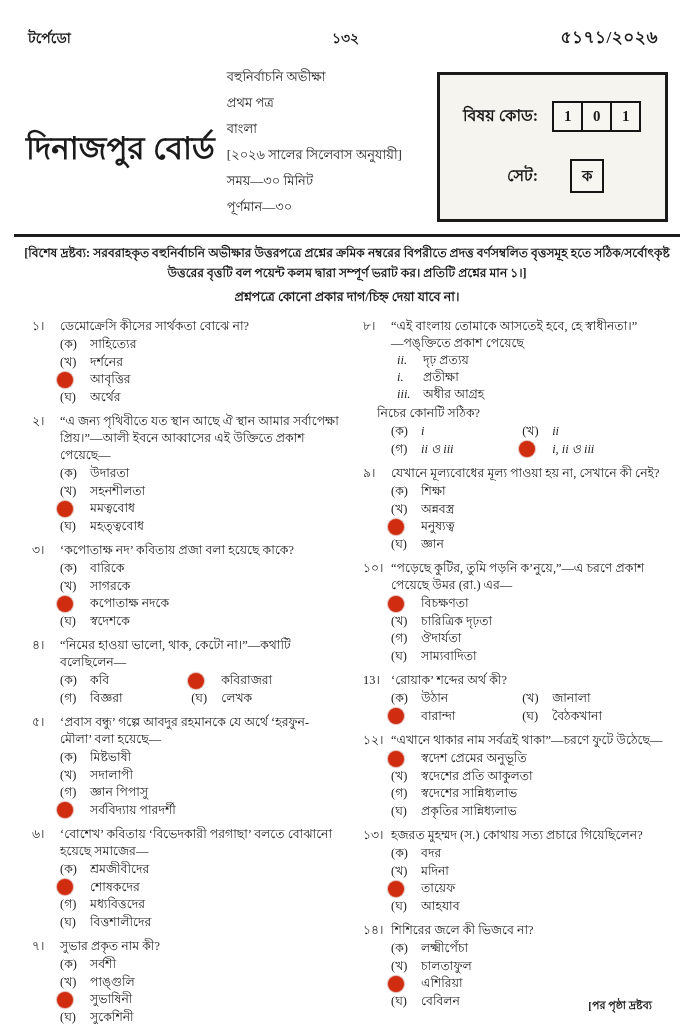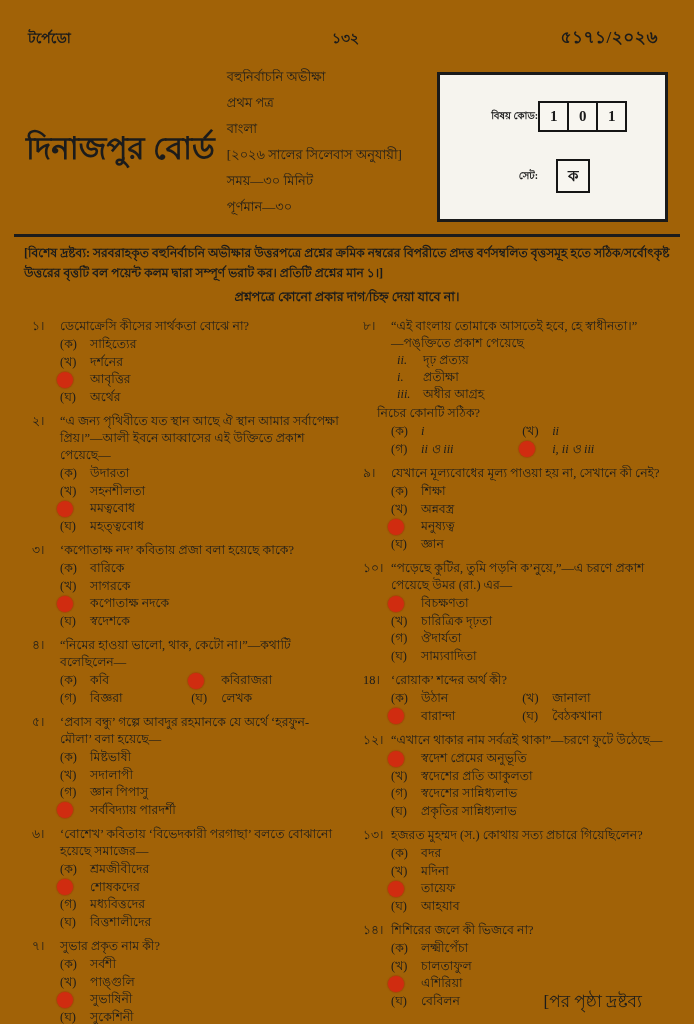--- a/index.html
+++ b/index.html
@@ -1,63 +1,63 @@
 <!DOCTYPE html>
 <html lang="bn" style="--dot: #d02c10;"><head>
 <meta charset="utf-8">
 <style>
   html,body{margin:0;padding:0;background:#9a9a9a;}
   .page{
-    width:694px;height:1024px;background:#a16207;position:relative;overflow:hidden;
+    width:694px;height:1024px;background:#ffffff;position:relative;overflow:hidden;
     box-sizing:border-box;color:#1b1b1b;
     font-family:"Liberation Serif","DejaVu Serif",serif;
   }
   
   .toprow{display:flex;justify-content:space-between;align-items:baseline;
     padding:24px 36px 0 28px;font-weight:700;}
   .wm{font-size:14px;}
   .pageno{font-size:14px;transform:translateX(30px);}
   .pcode{font-size:17px;letter-spacing:.5px;}
   
   .headrow{display:flex;padding:10px 26px 0 26px;}
   .board{width:212px;font-family:"Liberation Sans","DejaVu Sans",sans-serif;
     font-weight:700;font-size:31px;align-self:flex-start;margin-top:70px;line-height:1.1;}
   .examinfo{width:222px;font-size:13px;font-weight:400;line-height:2.0;padding-top:2px;}
   .codebox{margin-left:auto;width:242px;height:150px;border:3px solid #1a1a1a;
     margin-top:10px;display:flex;flex-direction:column;justify-content:space-around;
     padding:12px 12px;box-sizing:border-box;background:#f6f4ee;}
   .coderow{display:flex;align-items:center;}
-  .coderow .lbl{width:86px;text-align:right;font-weight:700;font-size:10px;flex:none;}
+  .coderow .lbl{width:86px;text-align:right;font-weight:700;font-size:16px;flex:none;margin-right:14px;}
   .digit{display:inline-block;width:27px;height:27px;border:2px solid #151515;text-align:center;
     line-height:27px;font-weight:700;font-size:15px;vertical-align:middle;background:#f8f6f0;}
   .digit+.digit{margin-left:-2px;}
   .setcell{display:inline-block;width:30px;height:30px;border:2px solid #151515;text-align:center;
     line-height:30px;font-weight:700;font-size:15px;margin-left:18px;background:#f8f6f0;}
   .rule{height:3px;background:#1c1c1c;margin:12px 14px 0 14px;}
   
-  .notice{font-weight:700;font-size:12.2px;line-height:1.6;padding:7px 24px 0 24px;}
+  .notice{font-weight:700;font-size:12.2px;line-height:1.6;padding:7px 24px 0 24px;text-align:center;}
   .notice-center{text-align:center;font-weight:700;font-size:12.6px;margin-top:5px;}
   
   .qwrap{display:flex;gap:24px;padding:10px 24px 0 32px;}
   .qcol{width:50%;box-sizing:border-box;}
   .q{position:relative;padding-left:28px;margin-bottom:7px;font-size:12.4px;line-height:17px;font-weight:500;}
   .qnum{position:absolute;left:0;top:0;}
   .qline{}
   .qlist-item{padding-left:6px;}
   .roman{font-style:italic;width:26px;display:inline-block;}
   .qfollow{margin-left:-14px;margin-top:2px;}
   .opts{margin-top:1px;}
   .opts.two{display:grid;grid-template-columns:47% 53%;}
   .opt{display:flex;align-items:center;min-height:17.5px;}
   .olabel{width:30px;flex:none;}
   .otext{}
   .it{font-style:italic;}
   .dot{width:16px;height:16px;border-radius:50%;background:var(--dot,#d02c10);
     flex:none;margin:0 17px 0 -3px;box-shadow:0 0 1px 1px rgba(160,30,10,.35);}
-  .footer{position:absolute;bottom:8px;right:52px;font-weight:400;font-size:17px;}
+  .footer{position:absolute;bottom:8px;right:42px;font-weight:700;font-size:11px;}
 </style>
 </head>
 <body>
 
 <div class="page">
 
   <div class="toprow">
     <span class="wm">টর্পেডো</span>
     <span class="pageno">১৩২</span>
     <span class="pcode">৫১৭১/২০২৬</span>
@@ -333,21 +333,21 @@
                 <span class="otext">ঔদার্যতা</span>
               </div>
               <div class="opt">
                 <span class="olabel">(ঘ)</span>
                 <span class="otext">সাম্যবাদিতা</span>
               </div>
             </div>
           </div>
         </div>
         <div class="q">
-          <span class="qnum">18।</span>
+          <span class="qnum">13।</span>
           <div class="qbody">
             <div class="qline">‘রোয়াক’ শব্দের অর্থ কী?</div>
             <div class="opts two">
               <div class="opt">
                 <span class="olabel">(ক)</span>
                 <span class="otext">উঠান</span>
               </div>
               <div class="opt">
                 <span class="olabel">(খ)</span>
                 <span class="otext">জানালা</span>

